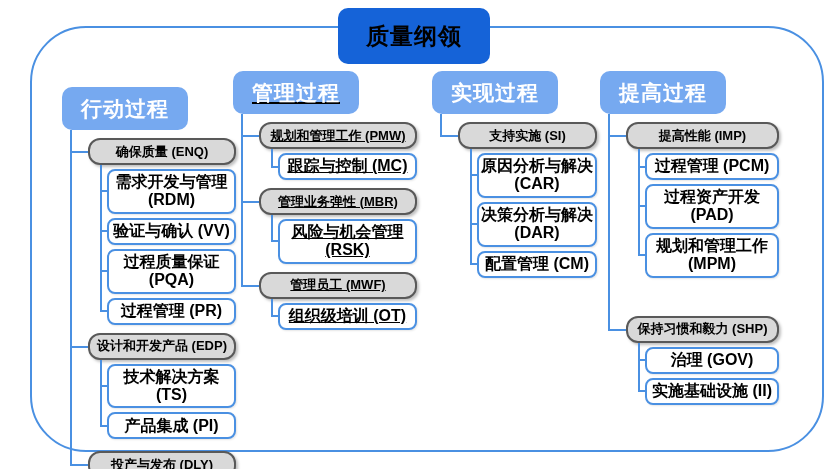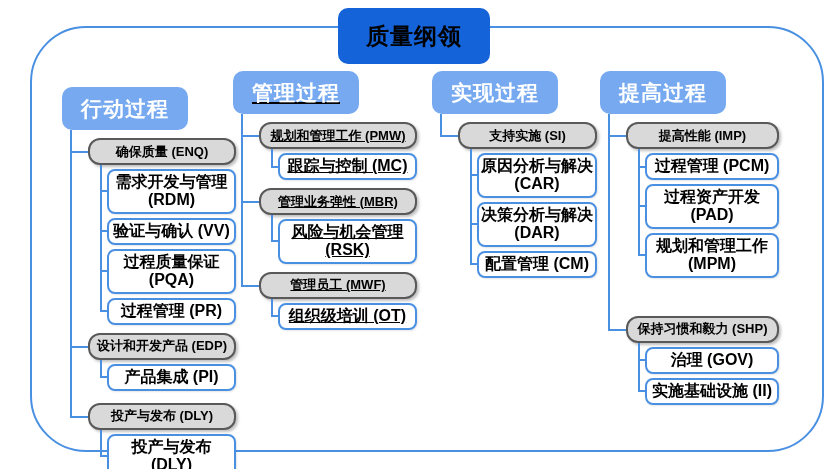--- a/index.html
+++ b/index.html
@@ -155,20 +155,23 @@
               </div>
               <div class="leaf">
                 <div class="leaf-box">过程管理 (PR)</div>
               </div>
             </div>
           </div>
           <div class="group">
             <div class="group-box">设计和开发产品 (EDP)</div>
             <div class="leaves">
               <div class="leaf">
+                <div class="leaf-box">技术解决方案 (TS)</div>
+              </div>
+              <div class="leaf">
                 <div class="leaf-box">产品集成 (PI)</div>
               </div>
             </div>
           </div>
           <div class="group group-gap-md">
             <div class="group-box">投产与发布 (DLY)</div>
             <div class="leaves">
               <div class="leaf">
                 <div class="leaf-box">投产与发布 (DLY)</div>
               </div>

